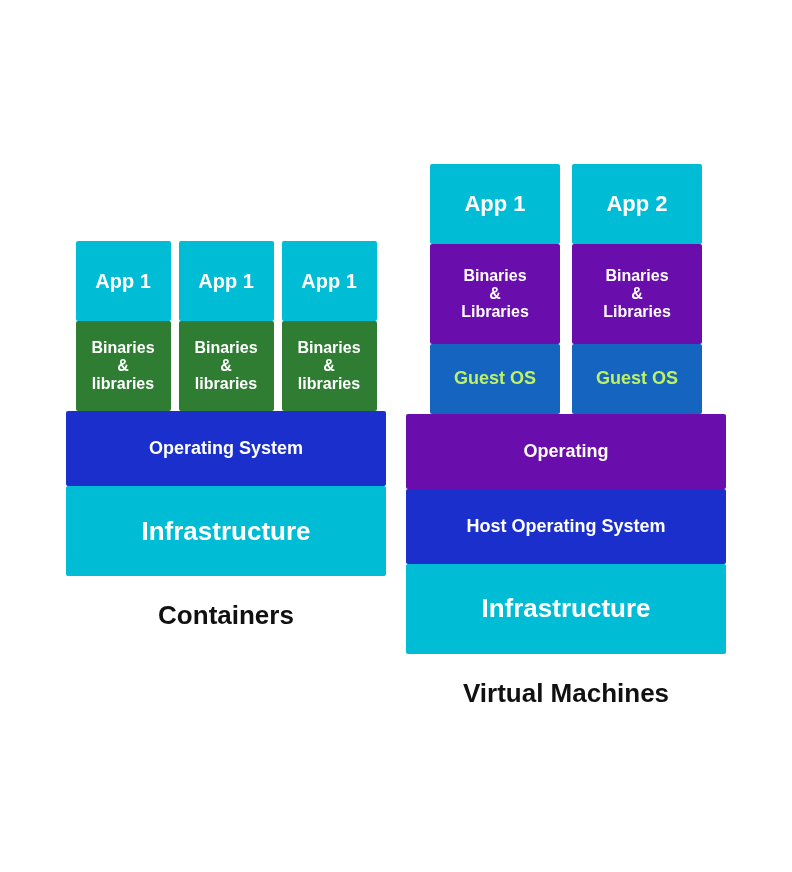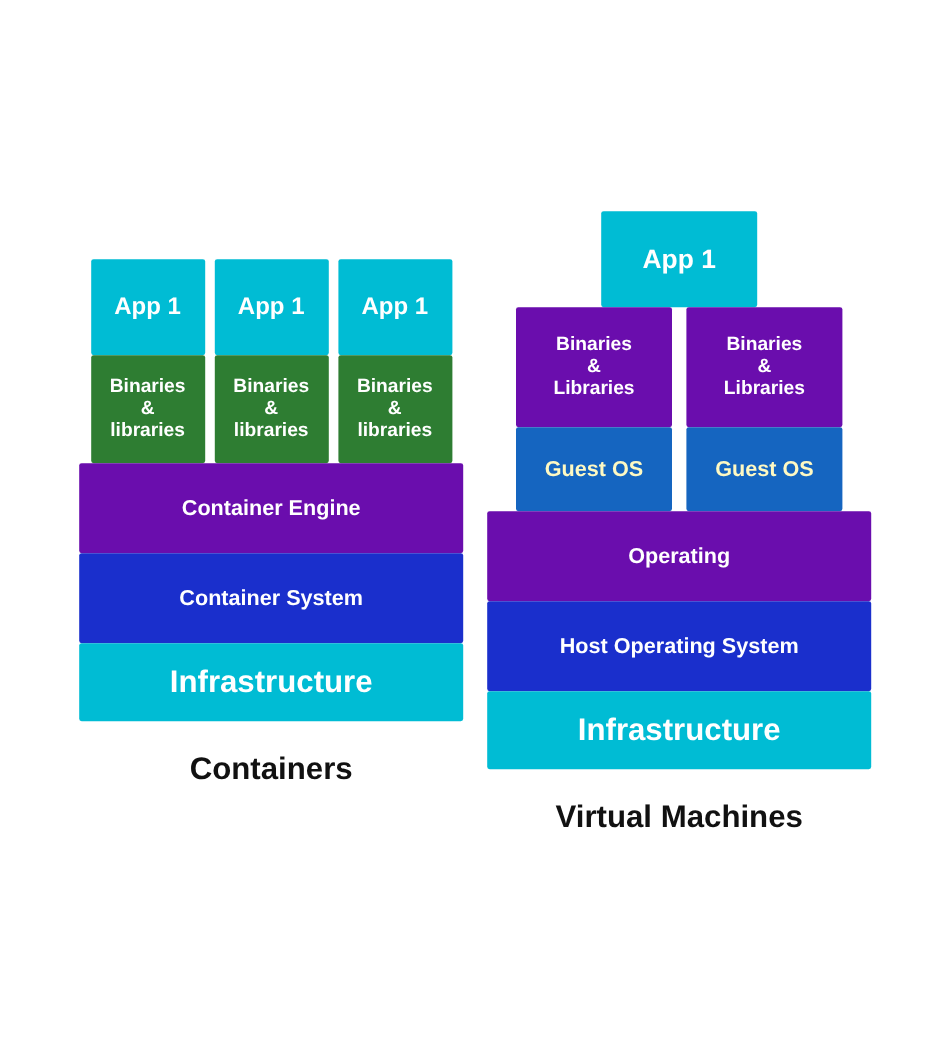--- a/index.html
+++ b/index.html
@@ -103,21 +103,21 @@
       display: flex;
       align-items: center;
       justify-content: center;
       text-align: center;
       border-radius: 2px;
     }
 
     
     .box-darkblue {
       background: #1565c0;
-      color: #fef9c3;
+      color: #bef264;
       font-size: 18px;
       font-weight: bold;
       display: flex;
       align-items: center;
       justify-content: center;
       text-align: center;
       border-radius: 2px;
     }
 
     .row-3 {
@@ -146,21 +146,21 @@
       height: 90px;
     }
 
     .full-row-box {
       width: 100%;
       height: 75px;
     }
 
     .infra-box {
       width: 100%;
-      height: 65px;
+      height: 90px;
       font-size: 26px;
     }
 
     
     .app-box-lg {
       width: 130px;
       height: 80px;
       font-size: 22px;
     }
 
@@ -189,33 +189,33 @@
       <div class="box-teal app-box-sm">App 1</div>
       <div class="box-teal app-box-sm">App 1</div>
     </div>
 
     <div class="row-3">
       <div class="box-green bins-box-sm">Binaries<br>&amp;<br>libraries</div>
       <div class="box-green bins-box-sm">Binaries<br>&amp;<br>libraries</div>
       <div class="box-green bins-box-sm">Binaries<br>&amp;<br>libraries</div>
     </div>
 
-    <div class="box-purple full-row-box">Container Engine</div>
-
-    <div class="box-blue full-row-box">Container System</div>
+
+    <div class="box-blue full-row-box">Operating System</div>
 
     <div class="box-teal infra-box">Infrastructure</div>
 
     <div class="col-title">Containers</div>
   </div>
 
   <div class="column">
 
     <div class="row-2">
       <div class="box-teal app-box-lg">App 1</div>
+      <div class="box-teal app-box-lg">App 2</div>
     </div>
 
     <div class="row-2">
       <div class="box-purple bins-box-lg">Binaries<br>&amp;<br>Libraries</div>
       <div class="box-purple bins-box-lg">Binaries<br>&amp;<br>Libraries</div>
     </div>
 
     <div class="row-2">
       <div class="box-darkblue guest-box">Guest OS</div>
       <div class="box-darkblue guest-box">Guest OS</div>

